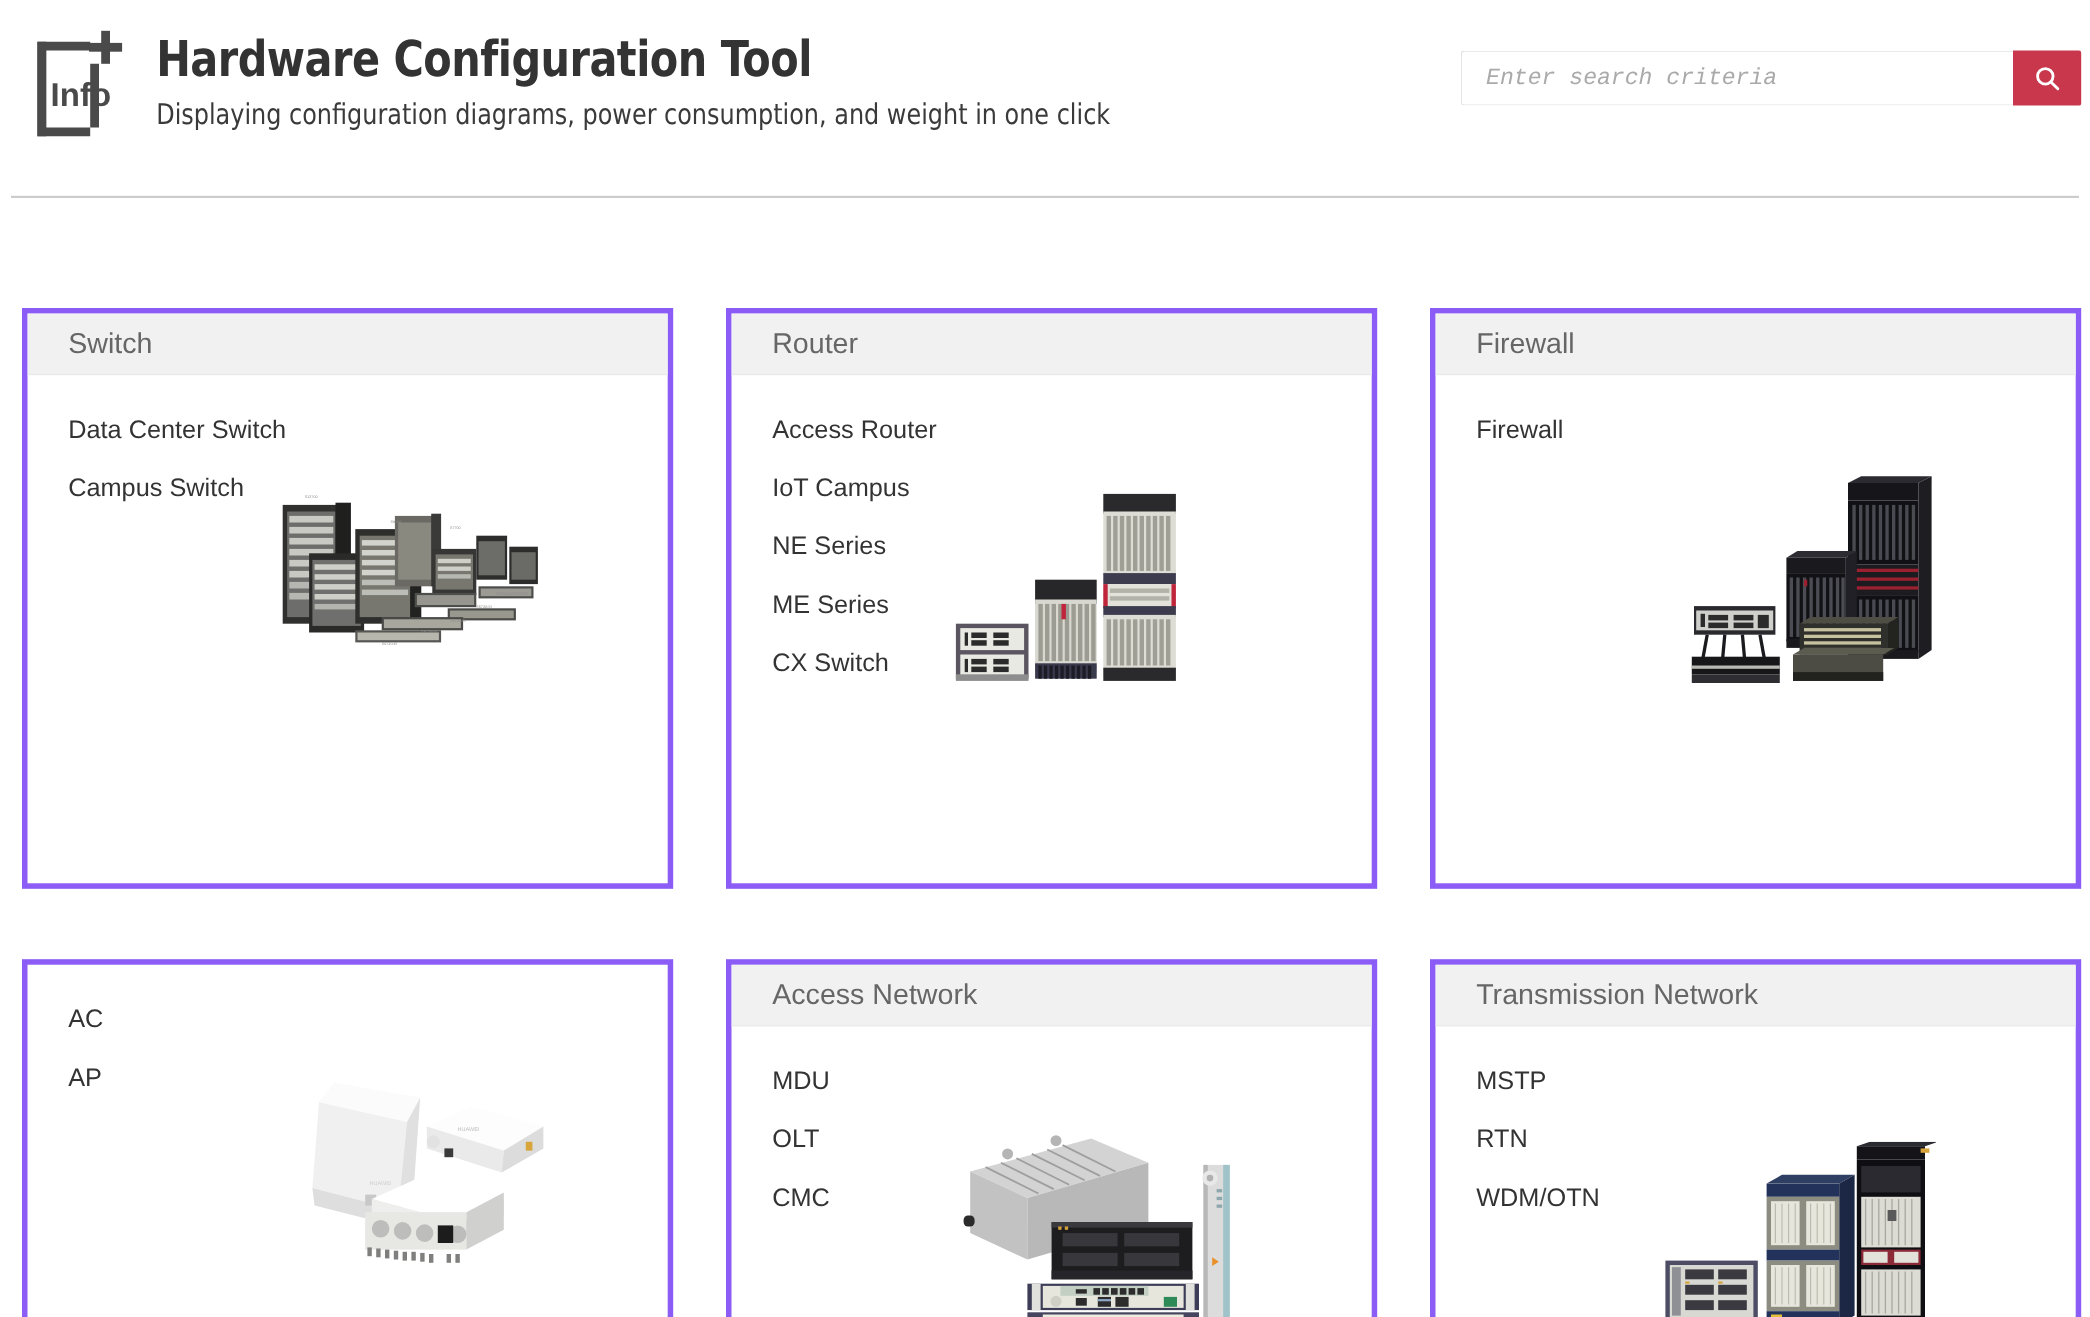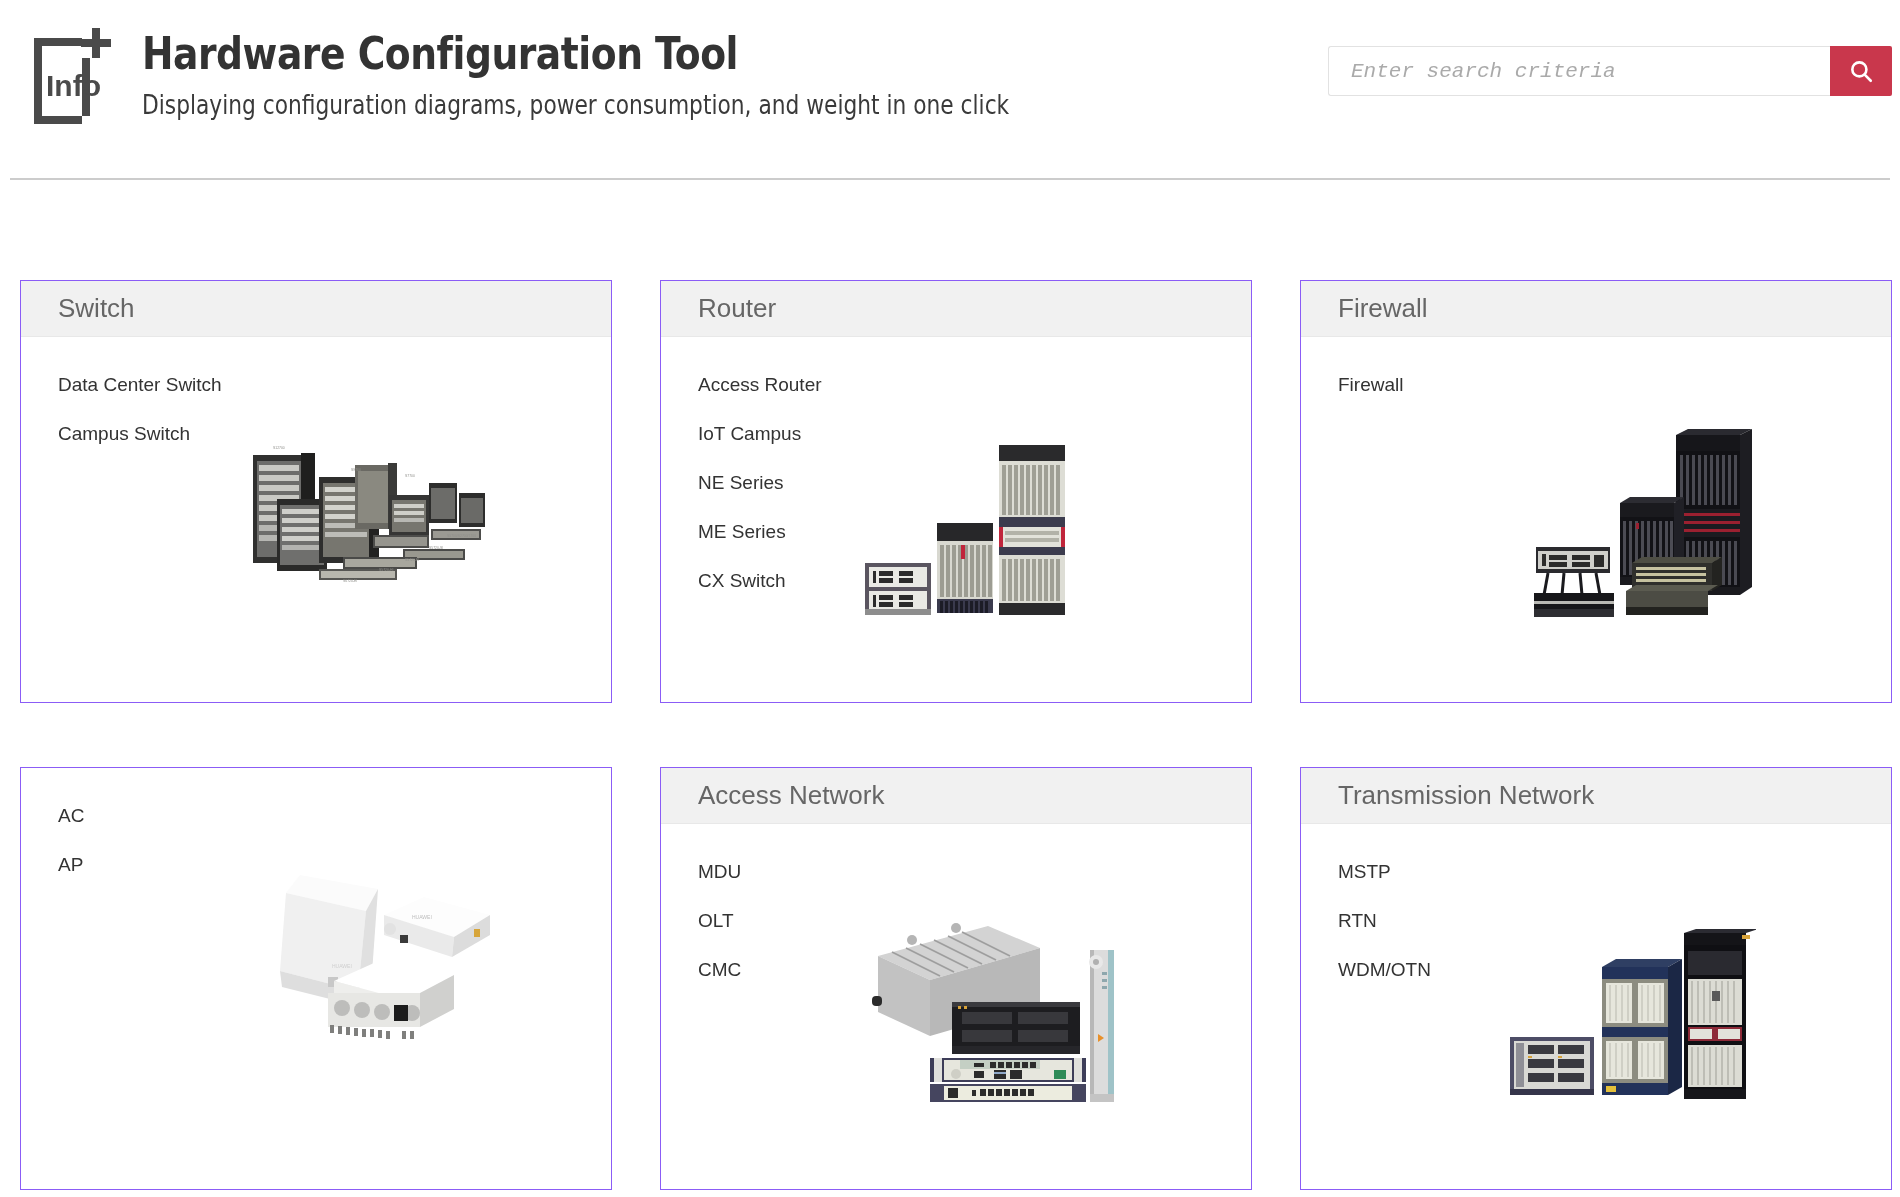--- a/index.html
+++ b/index.html
@@ -94,23 +94,23 @@
     position: absolute;
     top: 280px; left: 20px;
     width: 1862px;
     display: grid;
     grid-template-columns: 592px 592px 592px;
     grid-column-gap: 48px;
     grid-row-gap: 64px;
   }
 
   .card {
-    border: 1px solid #8b5cf6;
+    border: 5px solid #8b5cf6;
     background: #ffffff;
-    height: 423px;
+    height: 528px;
     position: relative;
     overflow: hidden;
   }
   .card-header {
     background: #f1f1f1;
     height: 56px;
     display: flex;
     align-items: center;
     padding-left: 37px;
     border-bottom: 1px solid #e8e8e8;
@@ -121,21 +121,21 @@
     font-weight: normal;
     font-family: "Liberation Sans", sans-serif;
   }
   .card-body {
     position: relative;
     height: 366px;
     padding: 38px 0 0 37px;
   }
   .link-list { list-style: none; }
   .link-item {
-    font-size: 19px;
+    font-size: 23px;
     color: #333333;
     line-height: 1;
     margin-bottom: 30px;
     cursor: pointer;
     display: inline-block;
   }
 
   
   .product-img {
     position: absolute;

